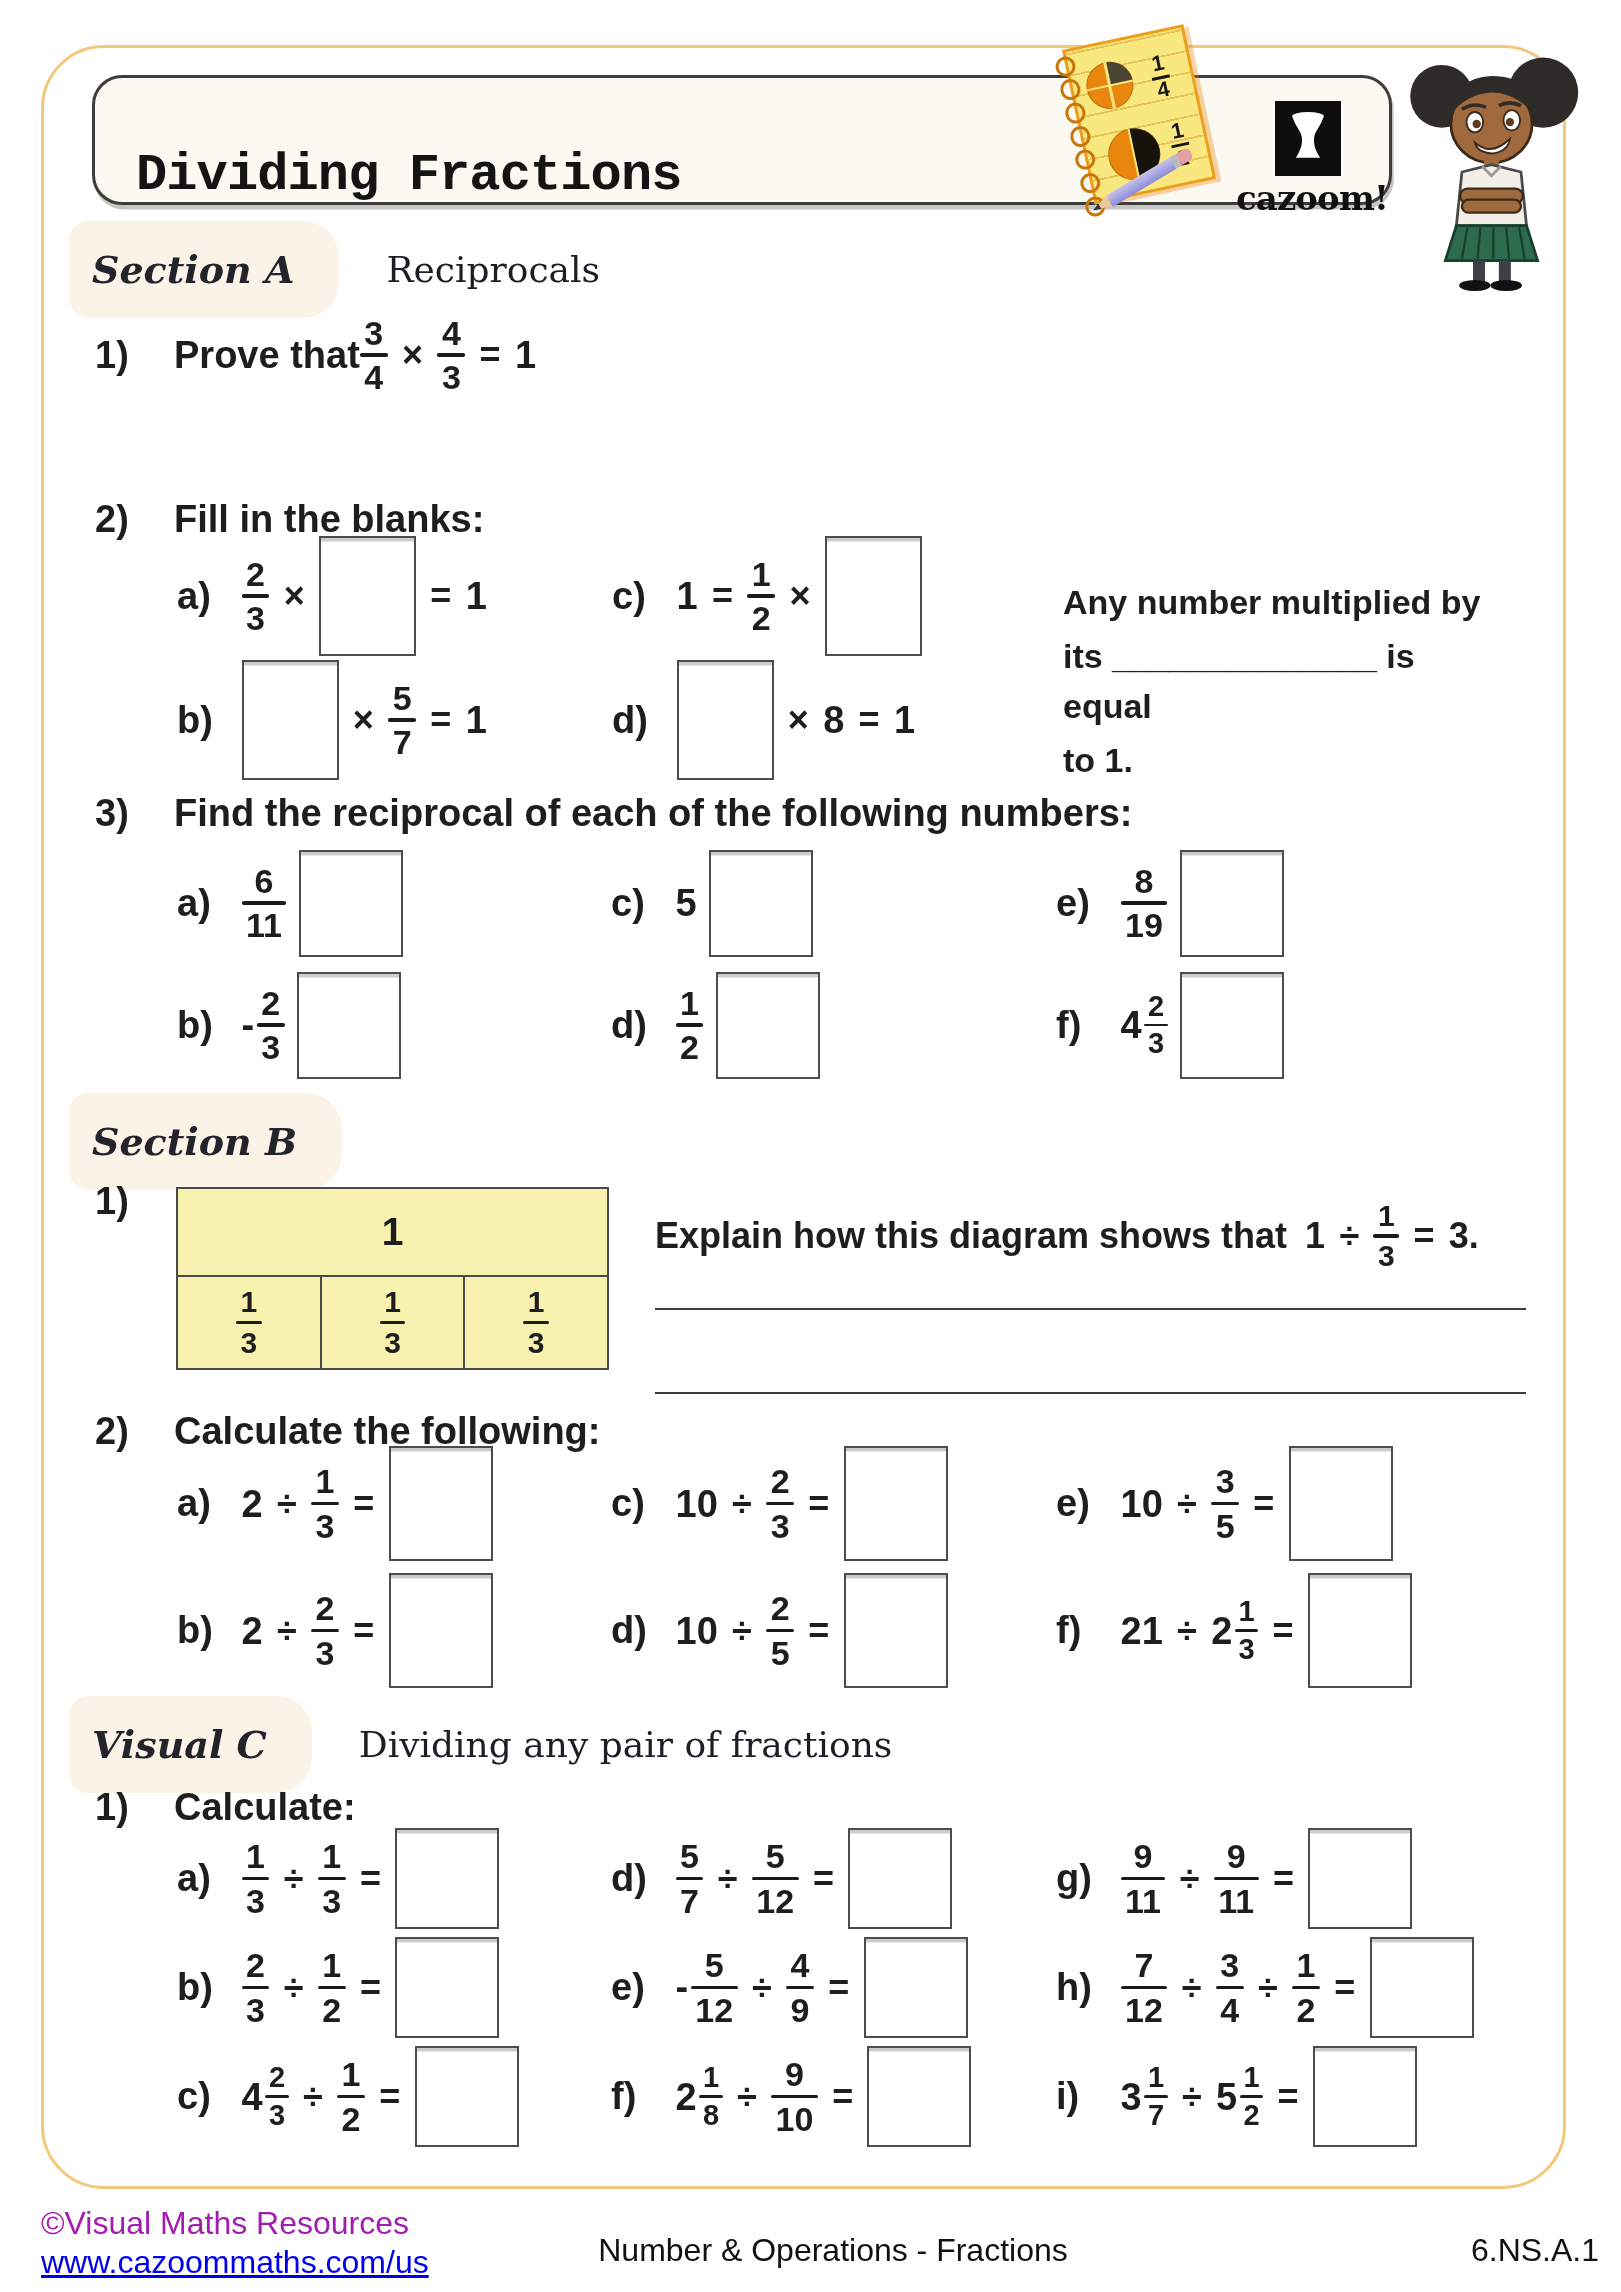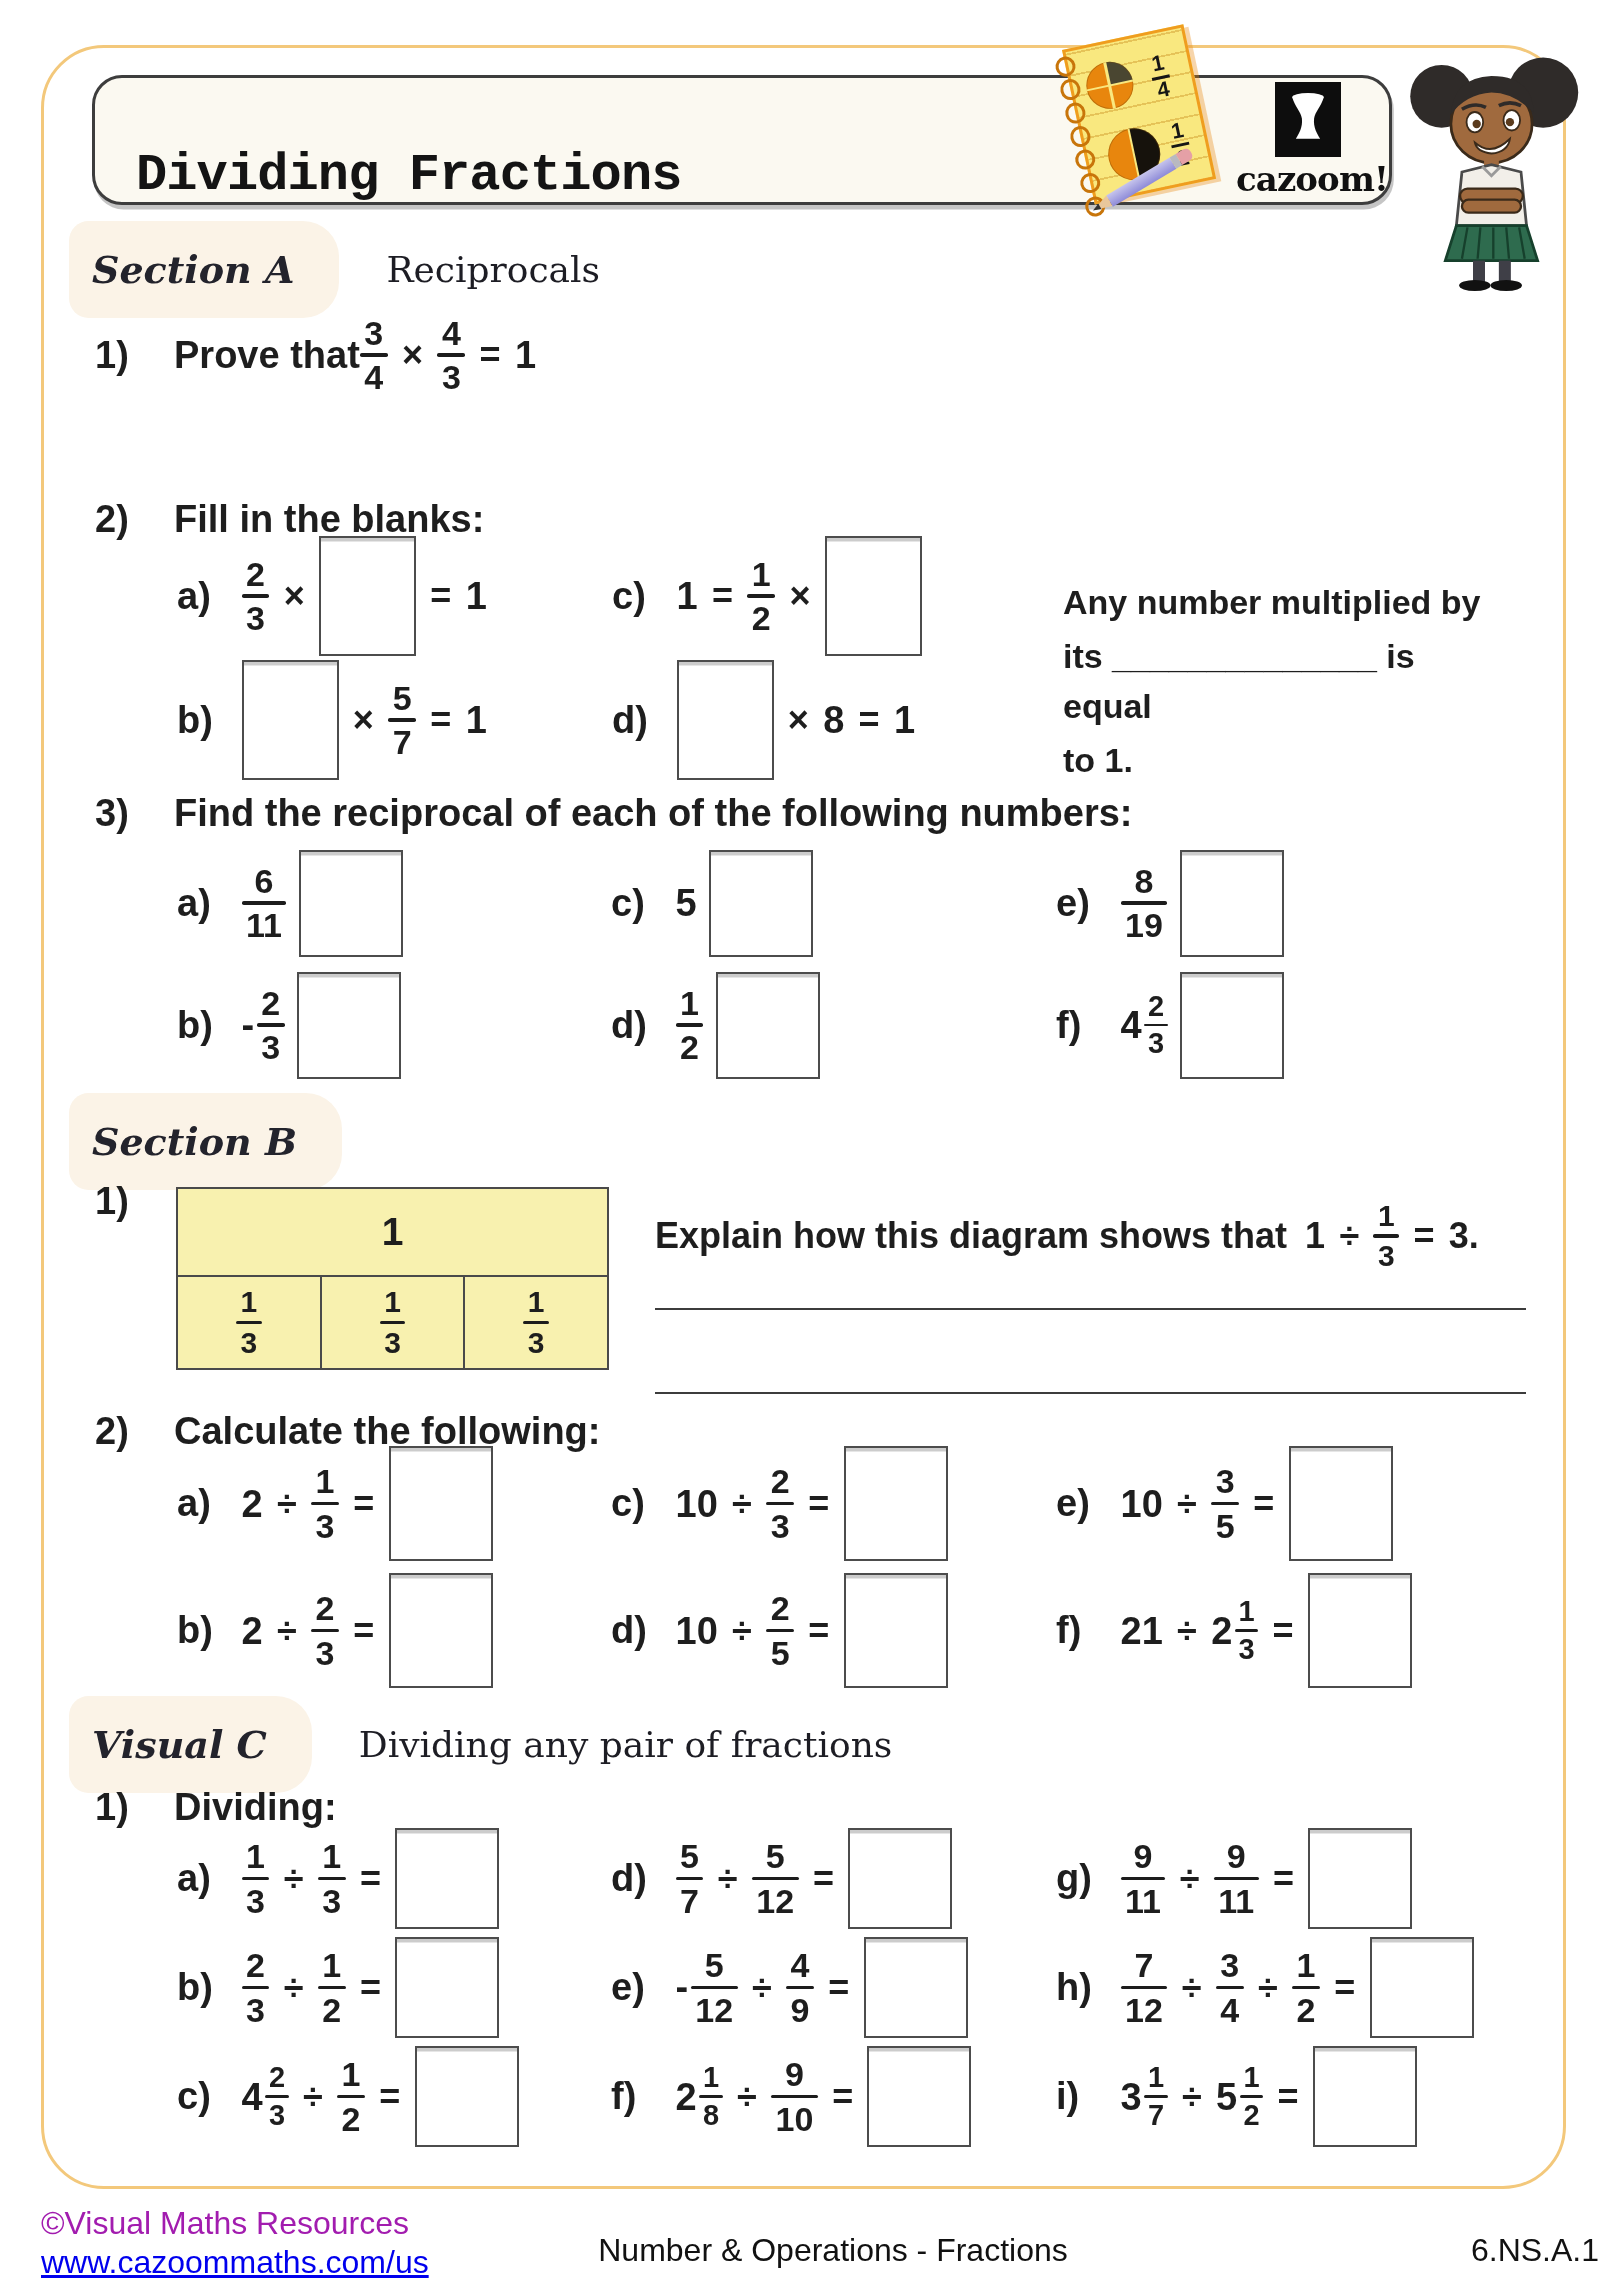--- a/index.html
+++ b/index.html
@@ -11,21 +11,21 @@
     border:3.6px solid #f3c87b;border-radius:63px;z-index:1;}
 
   
   #header-box{position:absolute;left:92px;top:75px;width:1294px;height:124px;
     background:#fbf9f1;border:3.6px solid #3d3d3d;border-radius:30px;
     box-shadow:1.8px 4.5px 0 rgba(90,90,90,.35);z-index:2;}
   #page-title{position:absolute;left:41px;top:50%;transform:translateY(-50%);
     font-size:52px;font-weight:bold;letter-spacing:-0.9px;color:#141414;white-space:nowrap;font-family:Liberation Mono, monospace;}
 
   
-  #logo{position:absolute;left:1236px;top:82px;width:143px;text-align:center;z-index:3;}
+  #logo{position:absolute;left:1236px;top:101px;width:143px;text-align:center;z-index:3;}
   #logo-square{width:66px;height:75px;background:#0d0d0d;margin:0 auto;
     display:flex;align-items:center;justify-content:center;}
   #logo-text{font-family:"DejaVu Serif",serif;font-weight:bold;font-size:34px;
     letter-spacing:-0.9px;margin-top:1.8px;color:#111;}
 
   
   #notepad{position:absolute;left:1062px;top:50px;width:118px;height:152px;
     transform:rotate(-12deg);transform-origin:0 0;background:#f9e87f;
     border:3.6px solid #ef9d1f;box-shadow:4.5px 3.6px 0 rgba(232,134,13,.35);z-index:4;
     background-image:repeating-linear-gradient(0deg,transparent 0 19.7px,rgba(205,150,40,.45) 19.7px 21.5px);}
@@ -567,21 +567,21 @@
       </div>
     </div>
 
   <div class="section-head" id="secC-head">
     <span class="section-chip">Visual C</span>
     <span class="section-subtitle">Dividing any pair of fractions</span>
   </div>
 
   <div class="q-line" id="qC1-head">
     <span class="q-number">1)</span>
-    <span class="q-prompt">Dividing:</span>
+    <span class="q-prompt">Calculate:</span>
   </div>
   <div class="parts-grid" id="qC1-grid">
       <div class="part-cell">
         <span class="part-label">a)</span>
         <span class="part-tokens">
           <span class="frac-wrap">
             <span class="frac">
               <span class="fnum">1</span>
               <span class="fbar"></span>
               <span class="fden">3</span>

